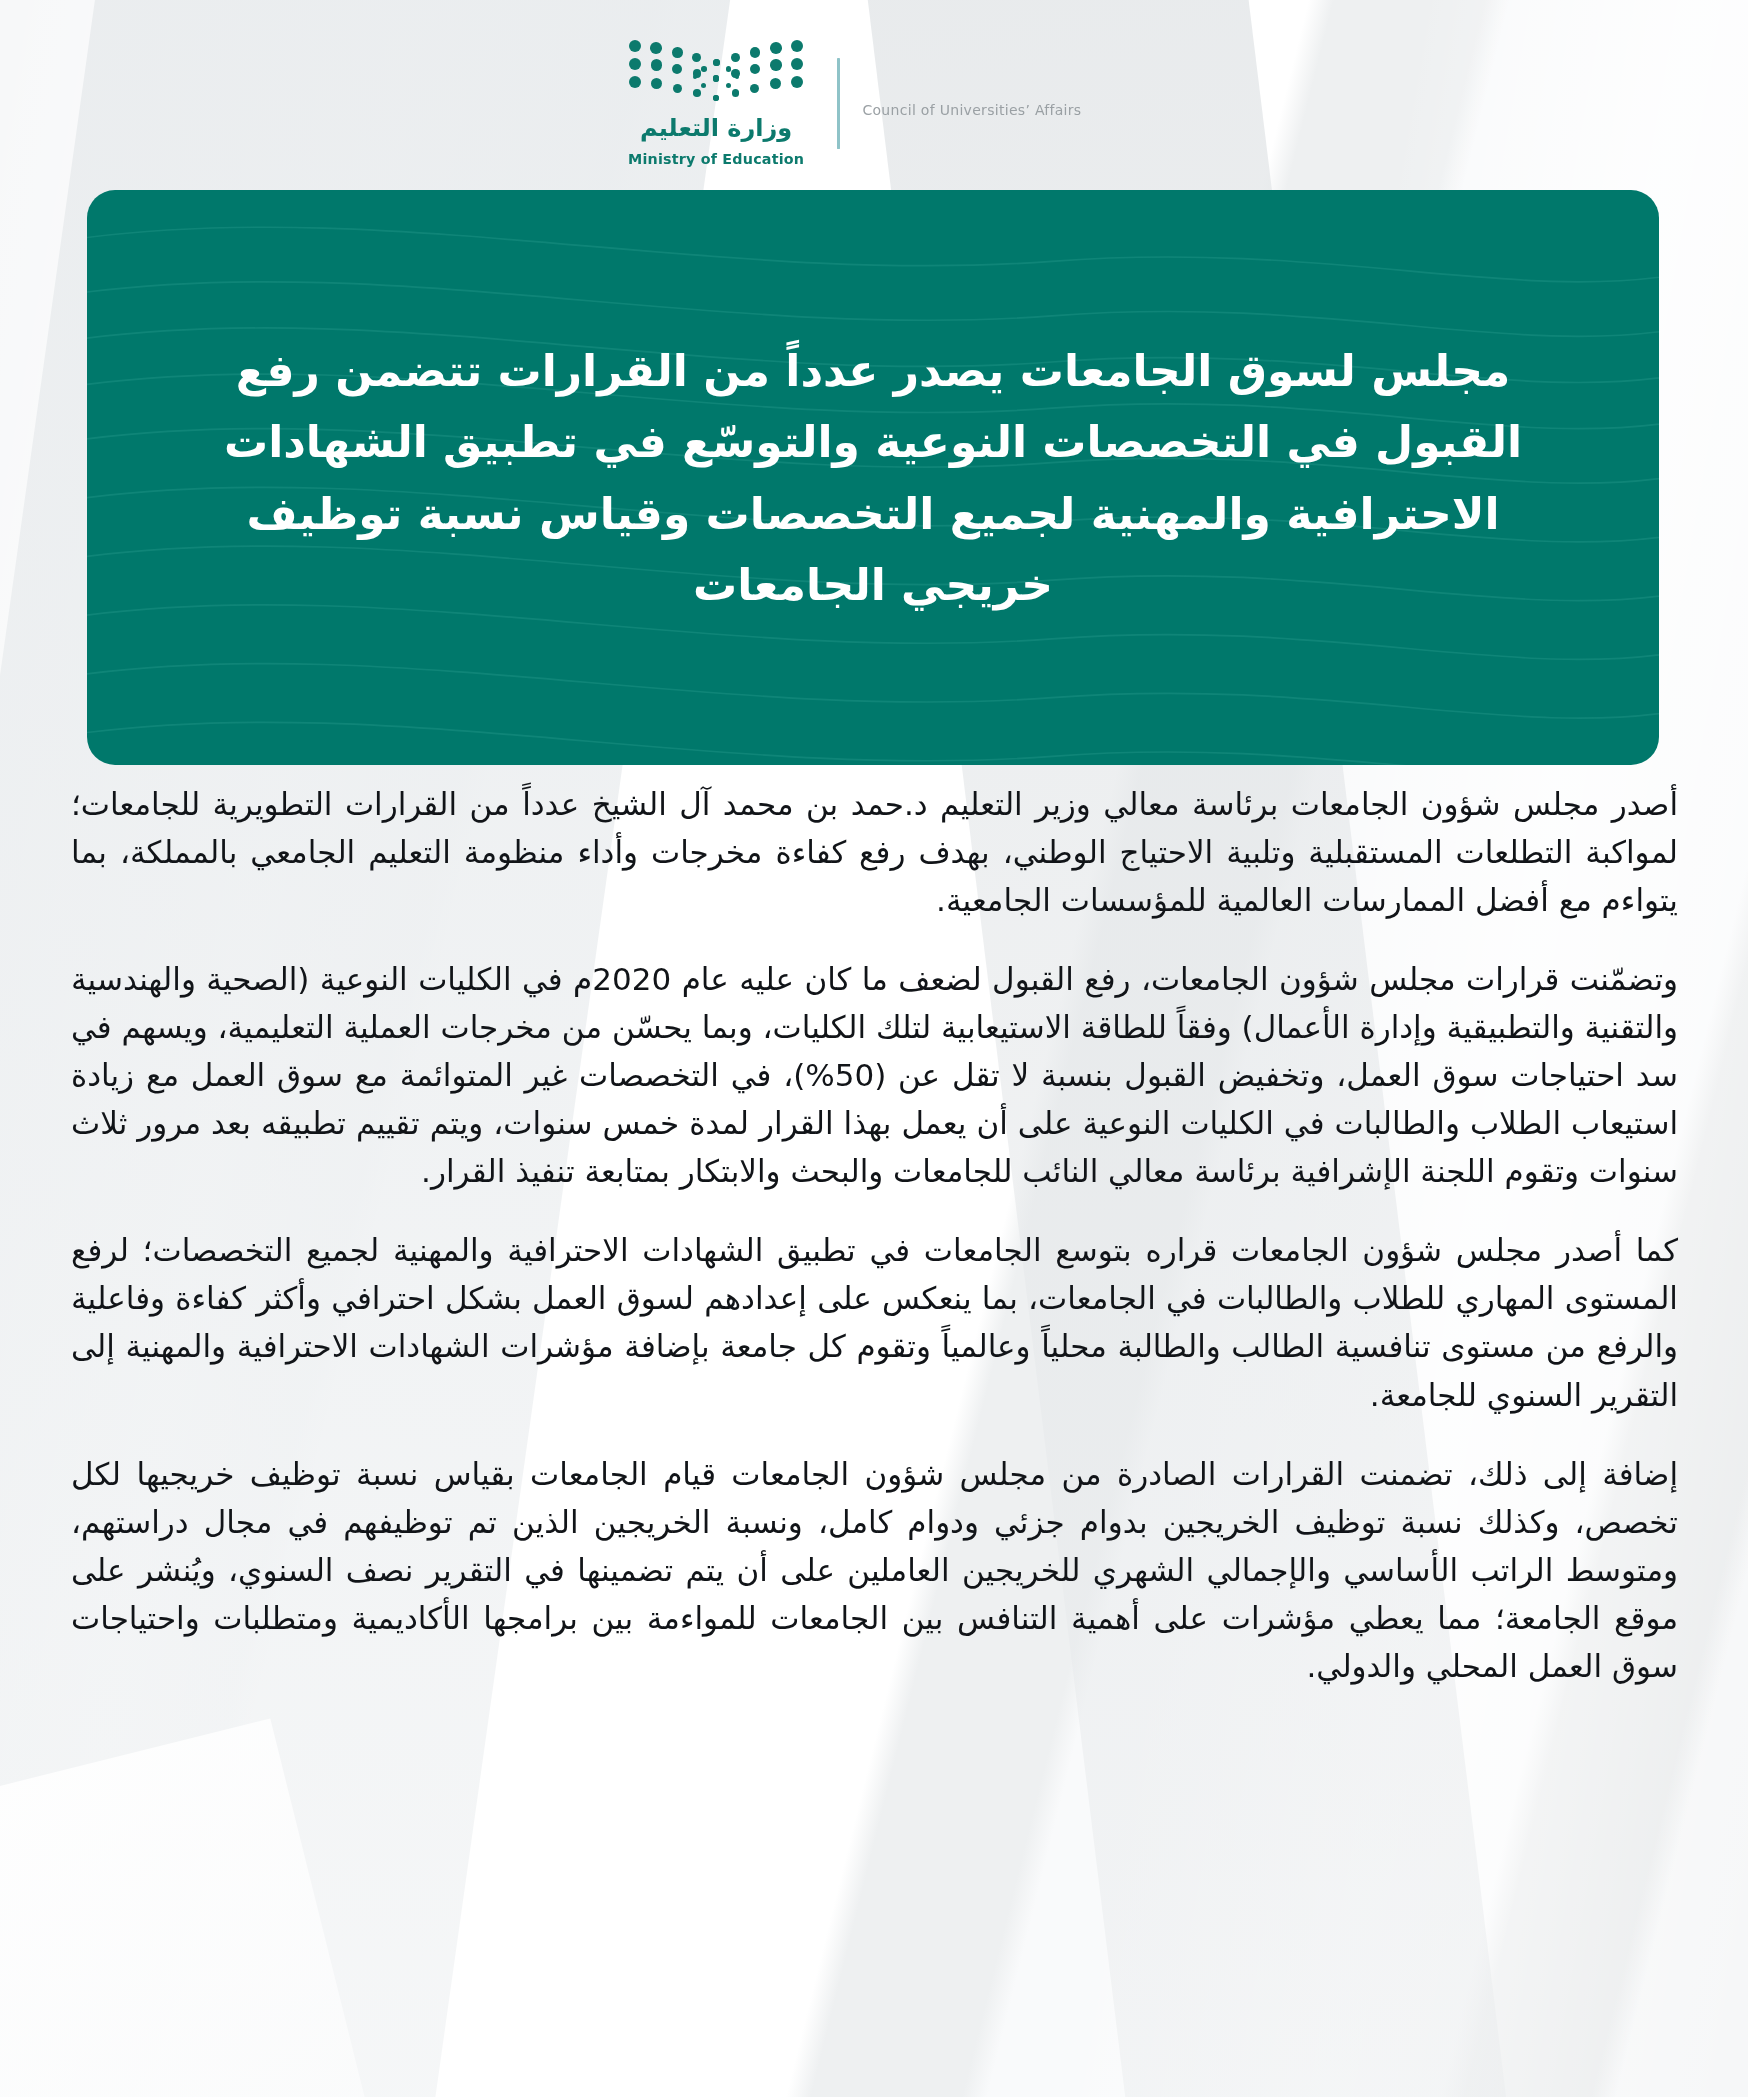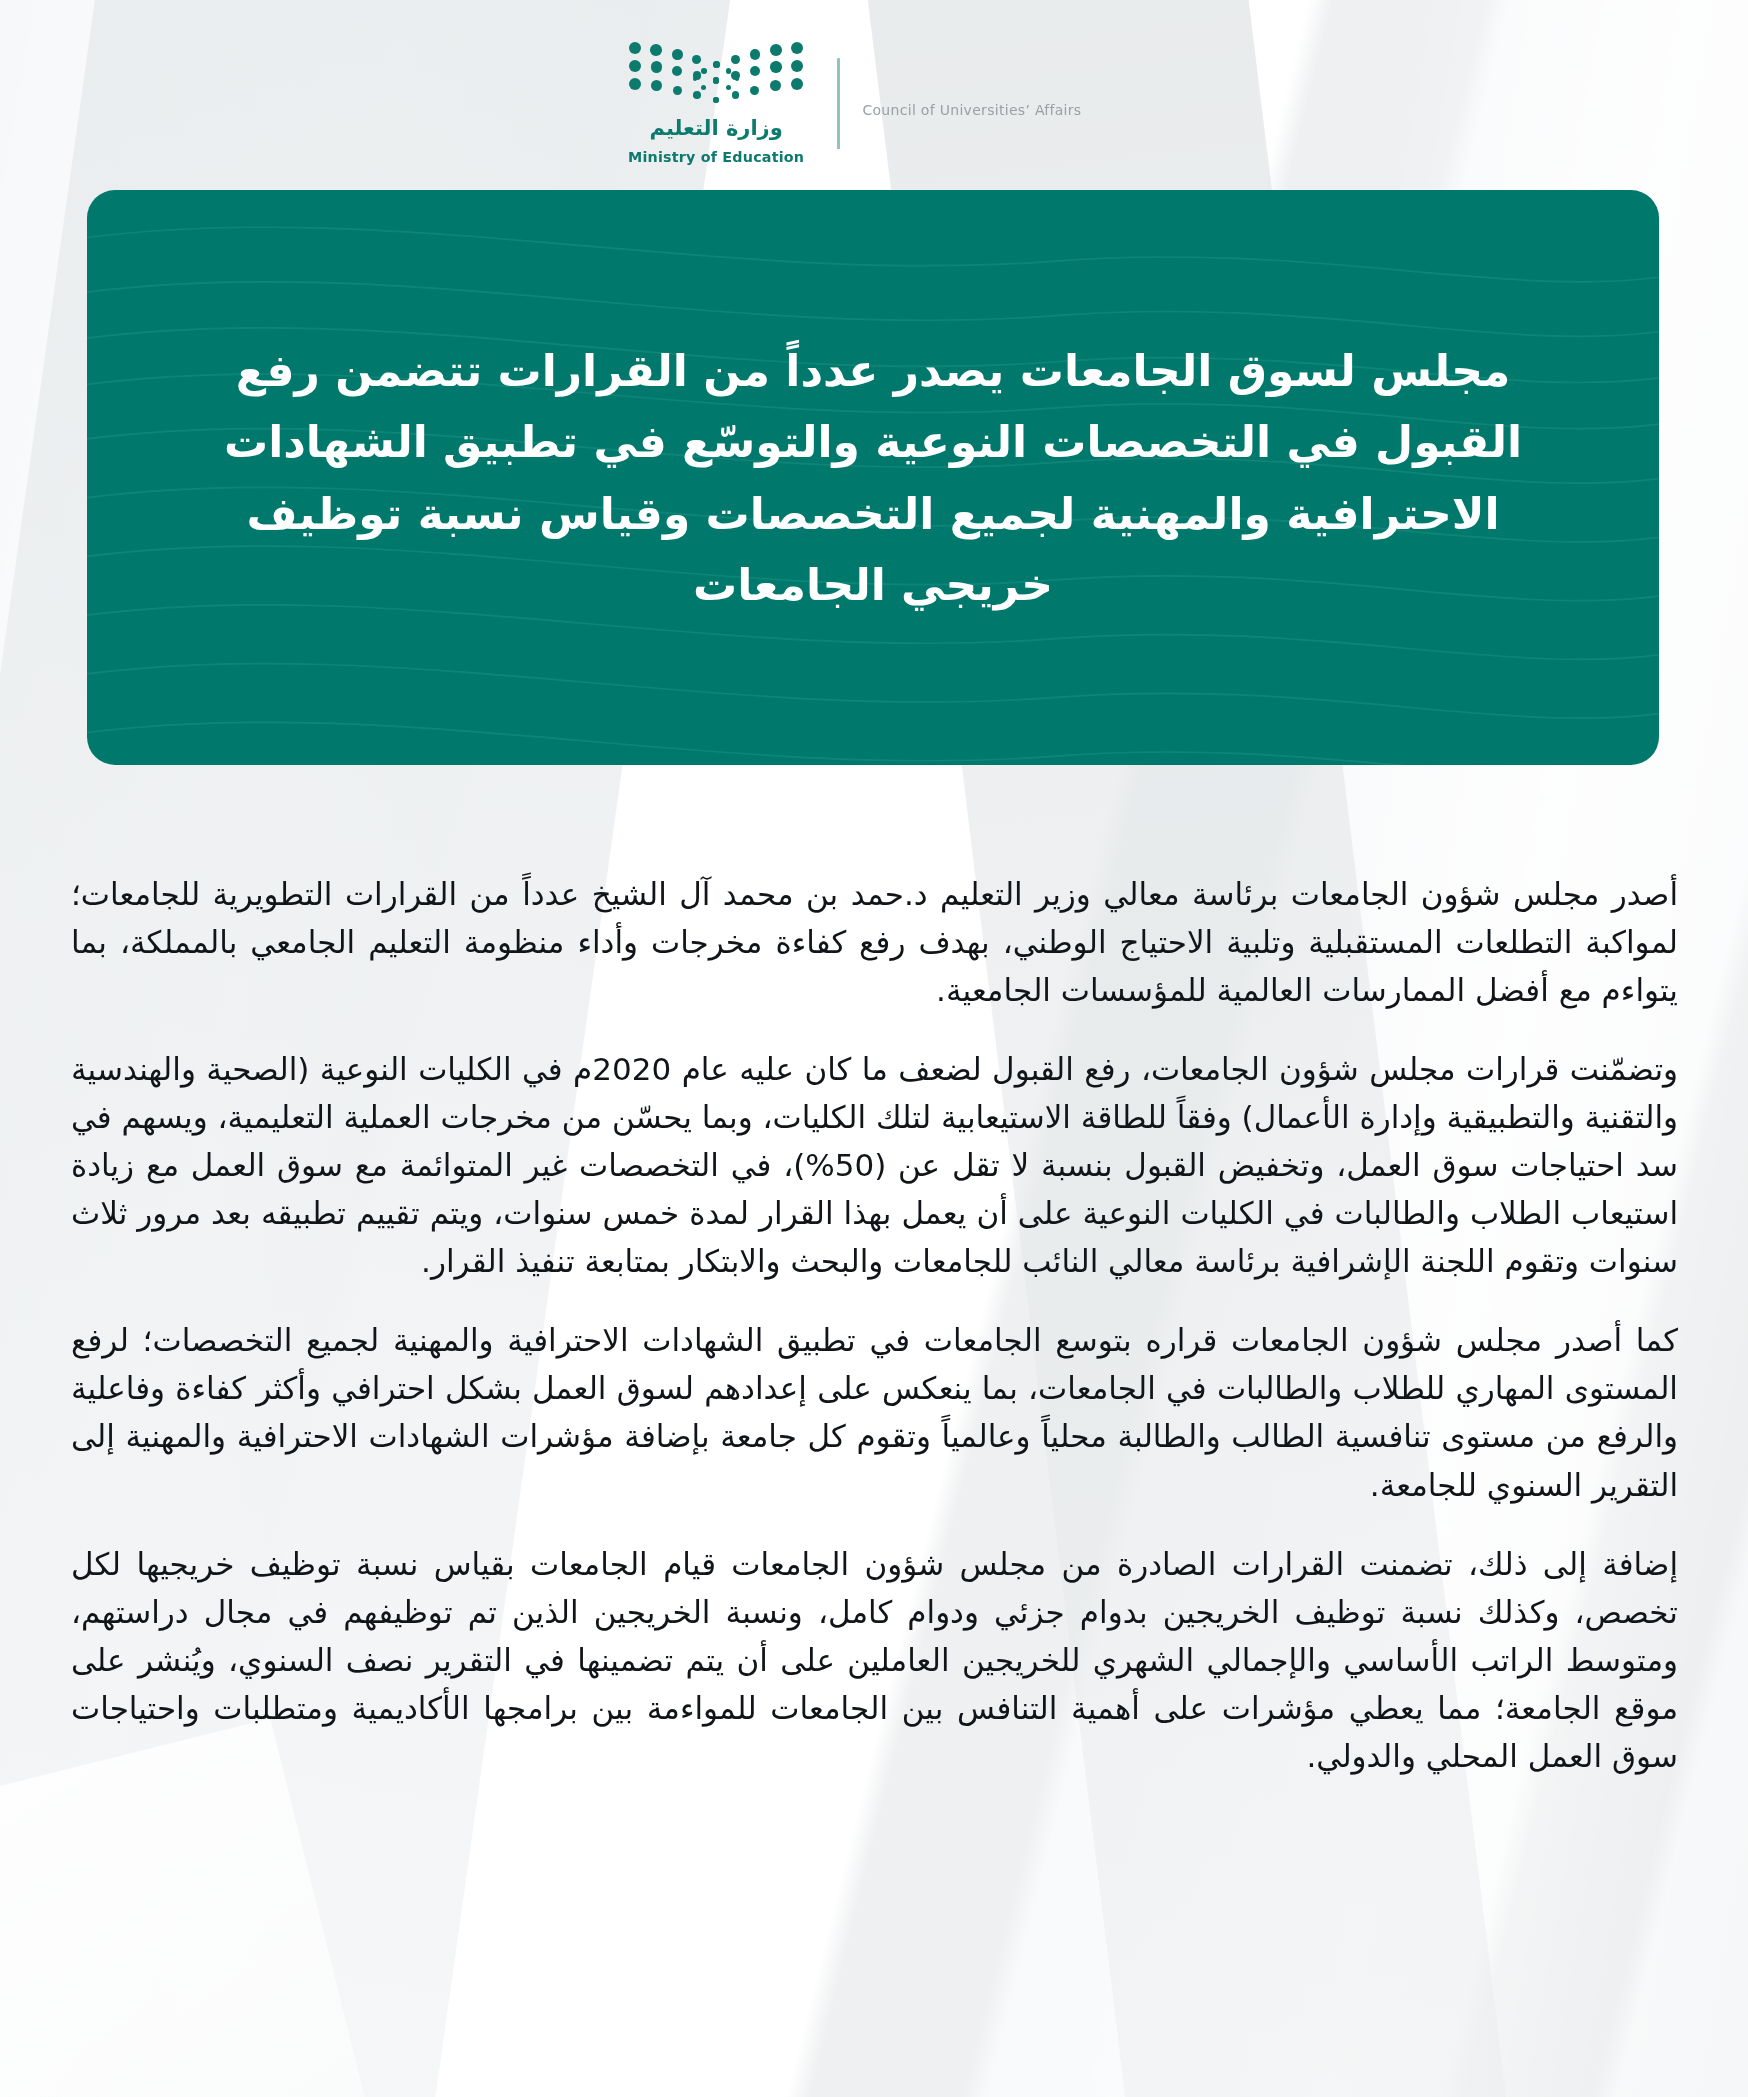--- a/index.html
+++ b/index.html
@@ -121,21 +121,21 @@
   }
 
   
   .moe-logo { order:0; display:flex; flex-direction:column; align-items:center; width:197px; }
   .moe-dots { width:176px; height:64px; position:relative; }
   .moe-dots span {
     position:absolute; border-radius:50%; background:#0c7a6d;
   }
   .moe-ar {
     margin-top:10px;
-    font-size:21px; font-weight:700; color:#0c7a6d; letter-spacing:0.8px;text-align:center;
+    font-size:24px; font-weight:700; color:#0c7a6d; letter-spacing:0.8px;text-align:center;
   }
   .moe-en {
     margin-top:9px; font-size:14.3px; font-weight:700; color:#0c7a6d;
     direction:ltr; letter-spacing:0.2px;
   }
 
   
   .banner {
     position:absolute;
     top:190px; left:87px;
@@ -154,21 +154,21 @@
     color:#ffffff;
     font-size:44px;
     font-weight:700;
     line-height:1.62;
     letter-spacing:-0.2px;
   }
 
   
   .article {
     position:absolute;
-    top:870px; left:71px;
+    top:780px; left:71px;
     width:1607px;
     z-index:3;
   }
   .para {
     color:#111418;
     font-size:31px;
     line-height:1.55;
     text-align:justify;
     text-align-last:right;
     margin-bottom:31px;

